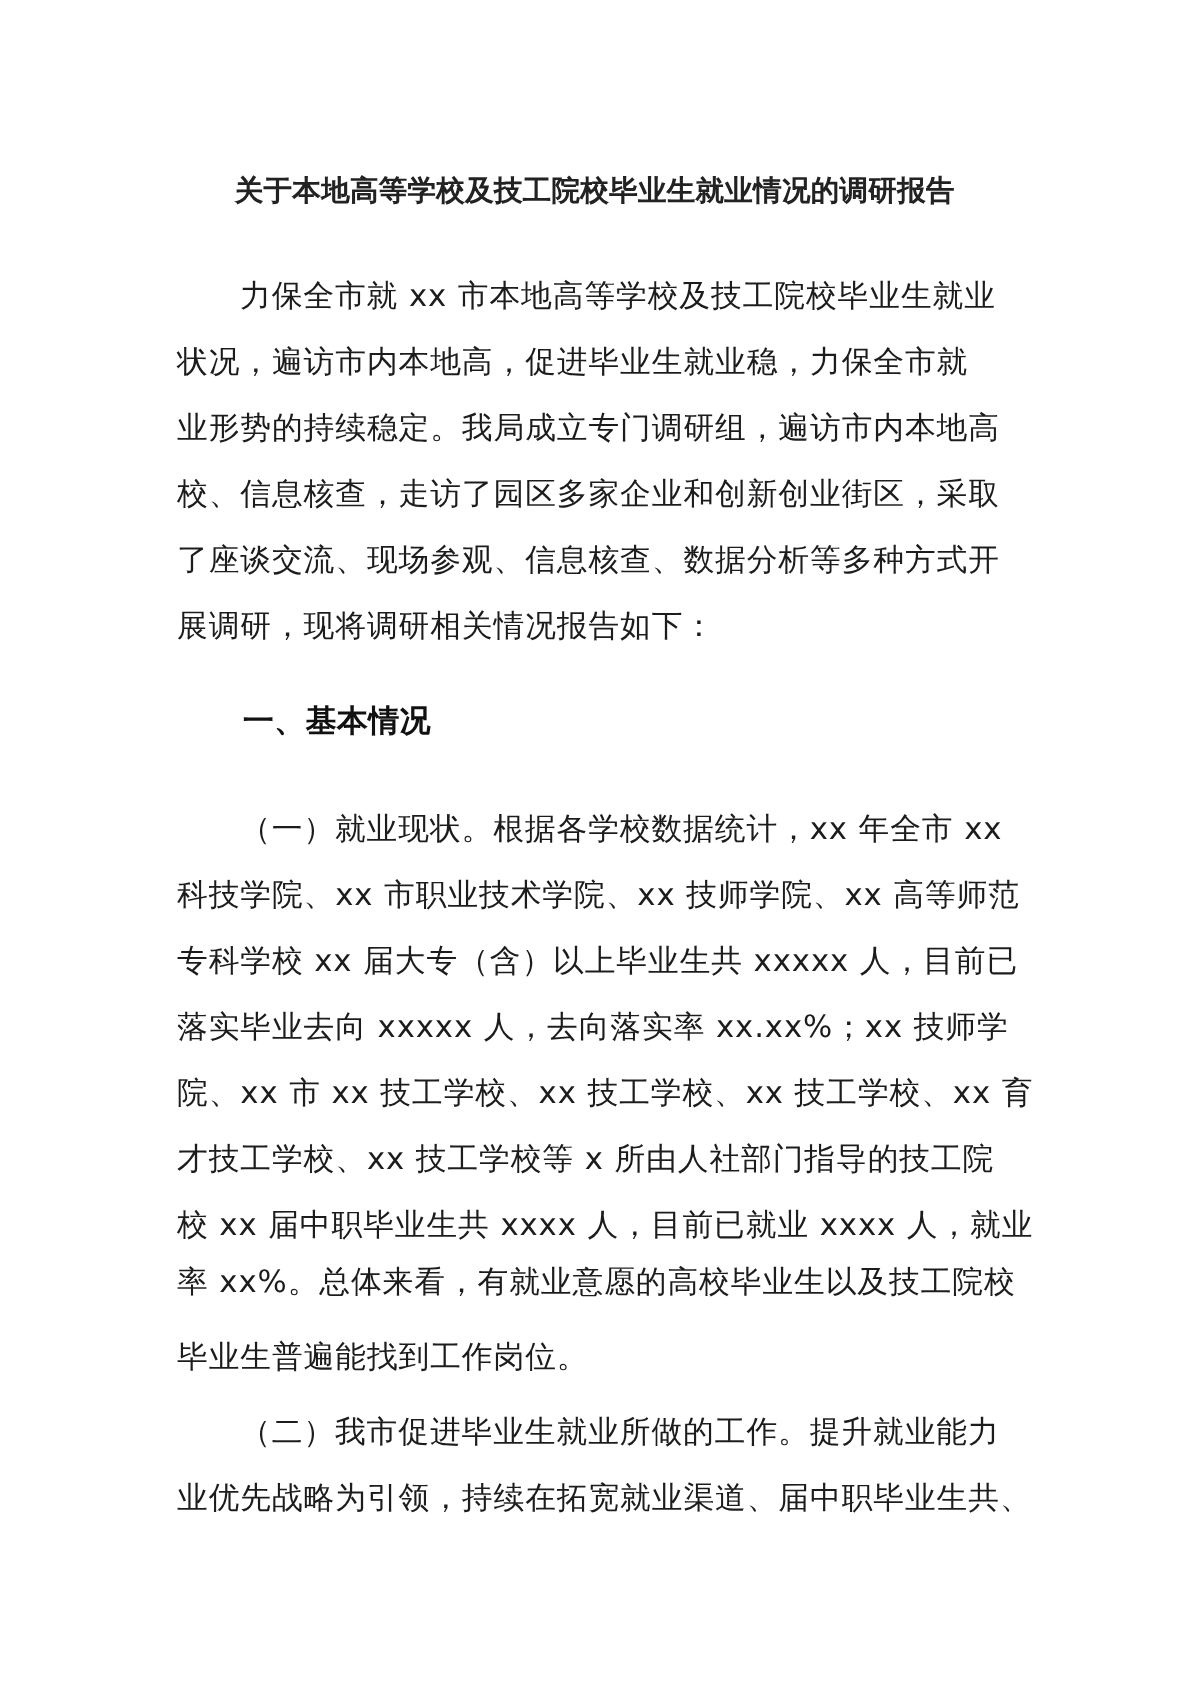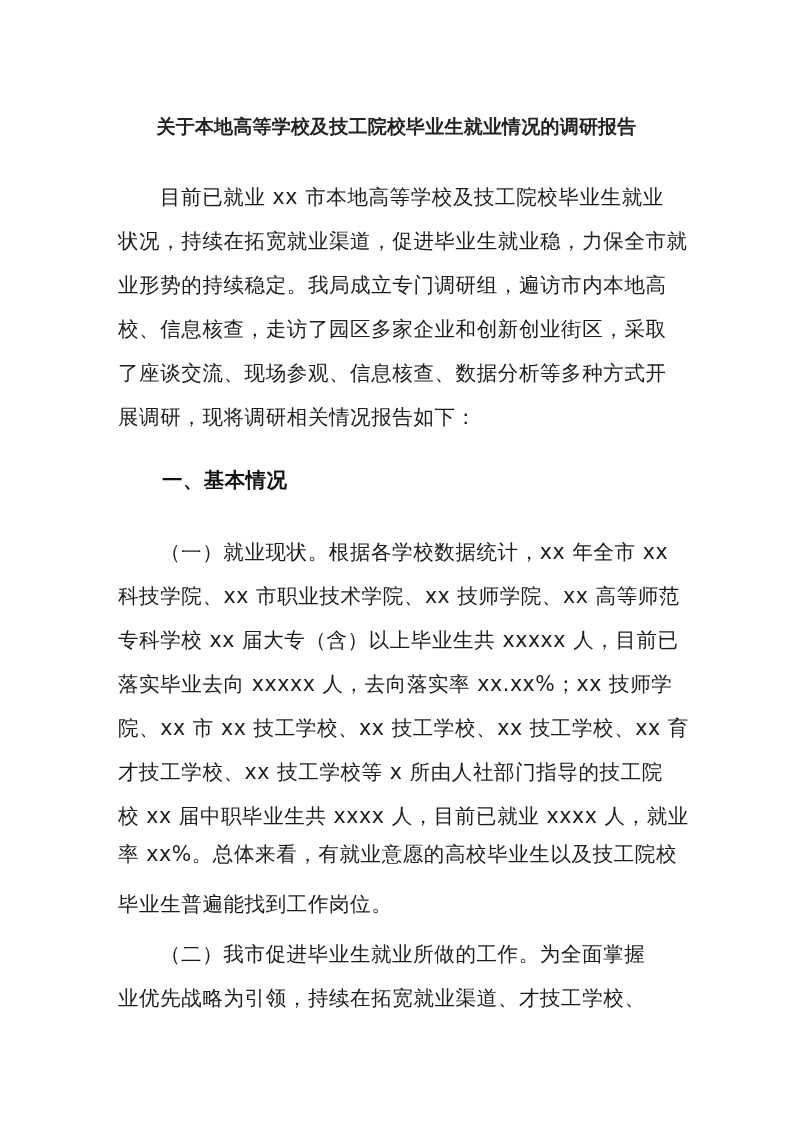--- a/index.html
+++ b/index.html
@@ -53,35 +53,35 @@
       text-align: center;
     }
   </style>
 </head>
 <body>
 
 <div class="page">
 
   <div class="title">关于本地高等学校及技工院校毕业生就业情况的调研报告</div>
 
-  <div class="line indent" style="top:183px;">目前已就业 xx 市本地高等学校及技工院校毕业生就业</div>
-  <div class="line" style="top:227px;">状况，持续在拓宽就业渠道，促进毕业生就业稳，力保全市就</div>
+  <div class="line indent" style="top:183px;">力保全市就 xx 市本地高等学校及技工院校毕业生就业</div>
+  <div class="line" style="top:227px;">状况，遍访市内本地高，促进毕业生就业稳，力保全市就</div>
   <div class="line" style="top:271px;">业形势的持续稳定。我局成立专门调研组，遍访市内本地高</div>
   <div class="line" style="top:315px;">校、信息核查，走访了园区多家企业和创新创业街区，采取</div>
   <div class="line" style="top:359px;text-align:right;">了座谈交流、现场参观、信息核查、数据分析等多种方式开</div>
   <div class="line" style="top:403px;">展调研，现将调研相关情况报告如下：</div>
 
   <div class="heading" style="top:466px;">一、基本情况</div>
 
   <div class="line" style="top:582px;">科技学院、xx 市职业技术学院、xx 技师学院、xx 高等师范</div>
   <div class="line indent" style="top:538px;">（一）就业现状。根据各学校数据统计，xx 年全市 xx</div>
   <div class="line" style="top:626px;text-align:right;">专科学校 xx 届大专（含）以上毕业生共 xxxxx 人，目前已</div>
   <div class="line" style="top:670px;">落实毕业去向 xxxxx 人，去向落实率 xx.xx%；xx 技师学</div>
   <div class="line" style="top:714px;">院、xx 市 xx 技工学校、xx 技工学校、xx 技工学校、xx 育</div>
   <div class="line" style="top:758px;">才技工学校、xx 技工学校等 x 所由人社部门指导的技工院</div>
   <div class="line" style="top:802px;">校 xx 届中职毕业生共 xxxx 人，目前已就业 xxxx 人，就业</div>
   <div class="line" style="top:840px;">率 xx%。总体来看，有就业意愿的高校毕业生以及技工院校</div>
   <div class="line" style="top:890px;">毕业生普遍能找到工作岗位。</div>
 
-  <div class="line indent" style="top:940px;">（二）我市促进毕业生就业所做的工作。为全面掌握</div>
-  <div class="line" style="top:984px;">业优先战略为引领，持续在拓宽就业渠道、才技工学校、</div>
+  <div class="line indent" style="top:940px;">（二）我市促进毕业生就业所做的工作。提升就业能力</div>
+  <div class="line" style="top:984px;">业优先战略为引领，持续在拓宽就业渠道、届中职毕业生共、</div>
 
 </div>
 
 </body></html>

